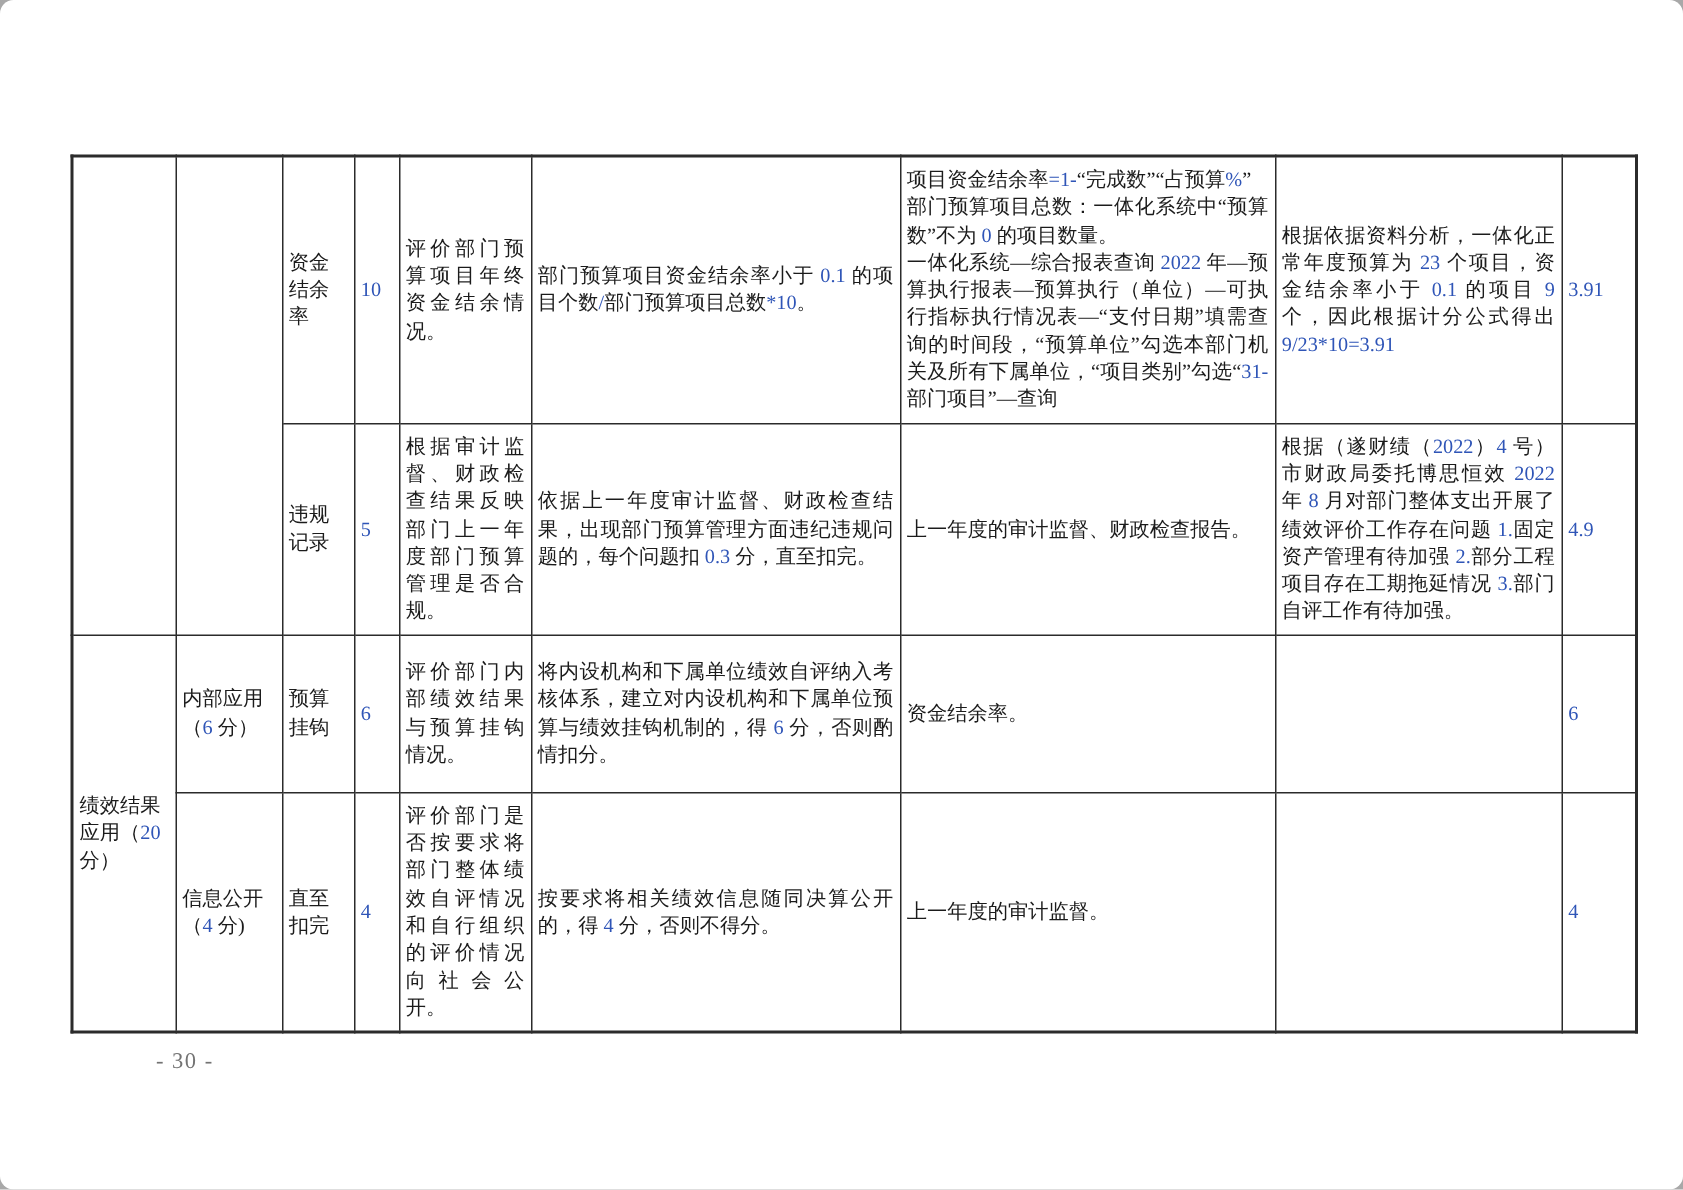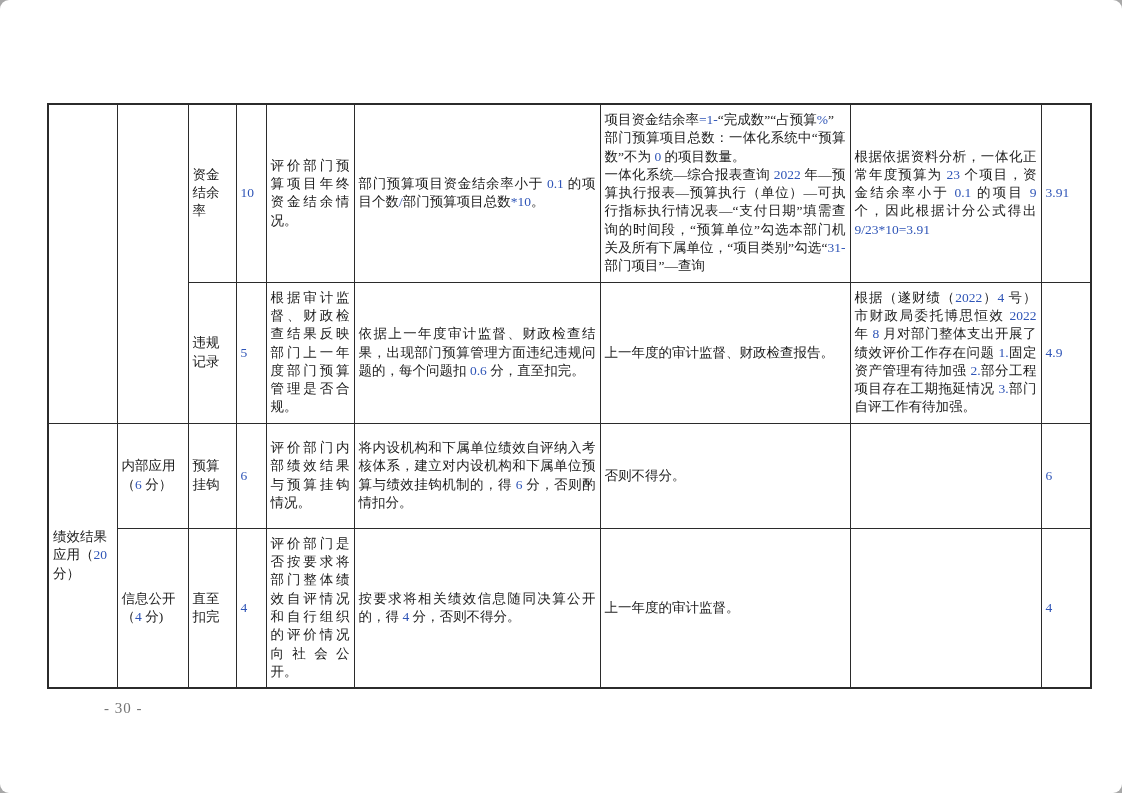--- a/index.html
+++ b/index.html
@@ -72,33 +72,33 @@
         <td class="j pre colorize">项目资金结余率<span class="num">=1-</span>“完成数”“占预算<span class="num">%</span>”
 部门预算项目总数：一体化系统中“预算数”不为 <span class="num">0</span> 的项目数量。
 一体化系统—综合报表查询 <span class="num">2022</span> 年—预算执行报表—预算执行（单位）—可执行指标执行情况表—“支付日期”填需查询的时间段，“预算单位”勾选本部门机关及所有下属单位，“项目类别”勾选“<span class="num">31-</span>部门项目”—查询</td>
         <td class="j colorize">根据依据资料分析，一体化正常年度预算为 <span class="num">23</span> 个项目，资金结余率小于 <span class="num">0.1</span> 的项目 <span class="num">9</span> 个，因此根据计分公式得出 <span class="num">9/23*10=3.91</span></td>
         <td class="c colorize"><span class="num">3.91</span></td>
       </tr>
       <tr style="height:125px;">
         <td class="c colorize">违规记录</td>
         <td class="c colorize"><span class="num">5</span></td>
         <td class="j colorize">根据审计监督、财政检查结果反映部门上一年度部门预算管理是否合规。</td>
-        <td class="j colorize">依据上一年度审计监督、财政检查结果，出现部门预算管理方面违纪违规问题的，每个问题扣 <span class="num">0.6</span> 分，直至扣完。</td>
+        <td class="j colorize">依据上一年度审计监督、财政检查结果，出现部门预算管理方面违纪违规问题的，每个问题扣 <span class="num">0.3</span> 分，直至扣完。</td>
         <td class="j colorize">上一年度的审计监督、财政检查报告。</td>
         <td class="j colorize">根据（遂财绩（<span class="num">2022</span>）<span class="num">4</span> 号）市财政局委托博思恒效 <span class="num">2022</span> 年 <span class="num">8</span> 月对部门整体支出开展了绩效评价工作存在问题 <span class="num">1.</span>固定资产管理有待加强 <span class="num">2.</span>部分工程项目存在工期拖延情况 <span class="num">3.</span>部门自评工作有待加强。</td>
         <td class="c colorize"><span class="num">4.9</span></td>
       </tr>
       <tr style="height:105px;">
         <td class="c colorize" rowspan="2">绩效结果应用（<span class="num">20</span> 分）</td>
         <td class="c colorize">内部应用（<span class="num">6</span> 分）</td>
         <td class="c colorize">预算挂钩</td>
         <td class="c colorize"><span class="num">6</span></td>
         <td class="j colorize">评价部门内部绩效结果与预算挂钩情况。</td>
         <td class="j colorize">将内设机构和下属单位绩效自评纳入考核体系，建立对内设机构和下属单位预算与绩效挂钩机制的，得 <span class="num">6</span> 分，否则酌情扣分。</td>
-        <td class="j colorize">否则不得分。</td>
+        <td class="j colorize">资金结余率。</td>
         <td class="j colorize"></td>
         <td class="c colorize"><span class="num">6</span></td>
       </tr>
       <tr style="height:132px;">
         <td class="c colorize">信息公开（<span class="num">4</span> 分)</td>
         <td class="c colorize">直至扣完</td>
         <td class="c colorize"><span class="num">4</span></td>
         <td class="j colorize">评价部门是否按要求将部门整体绩效自评情况和自行组织的评价情况向社会公开。</td>
         <td class="j colorize">按要求将相关绩效信息随同决算公开的，得 <span class="num">4</span> 分，否则不得分。</td>
         <td class="j colorize">上一年度的审计监督。</td>

